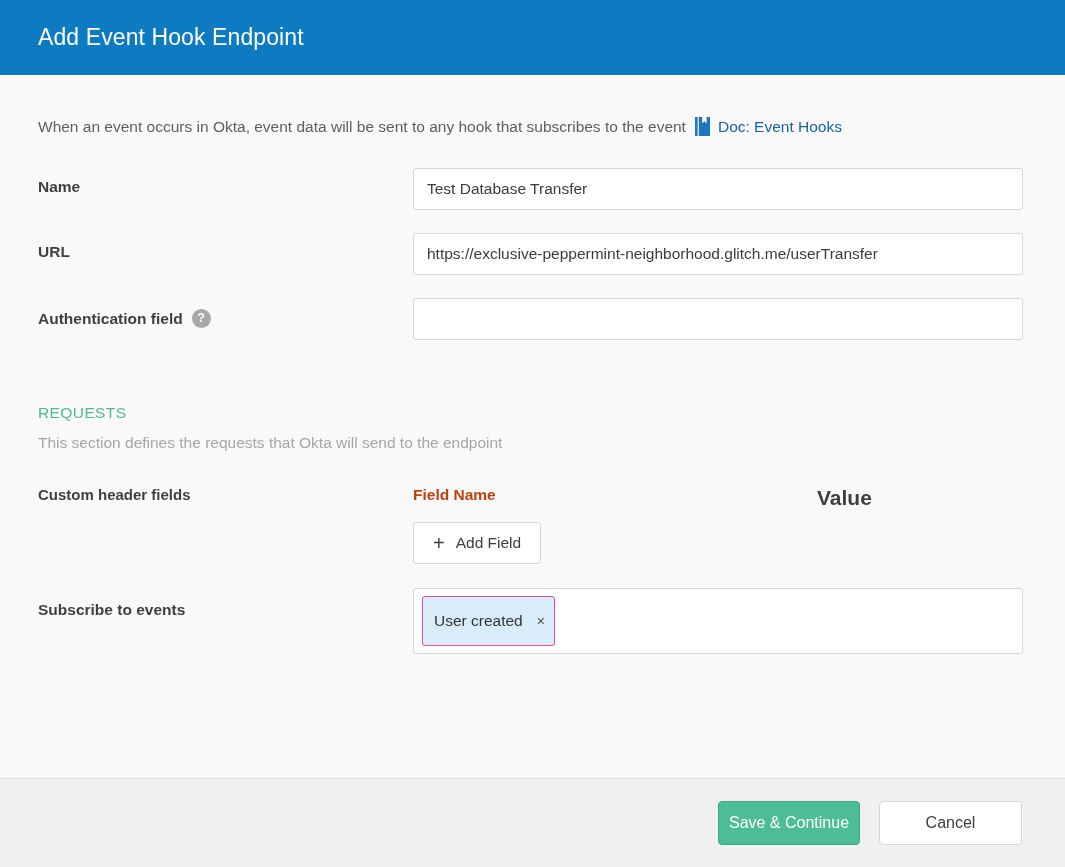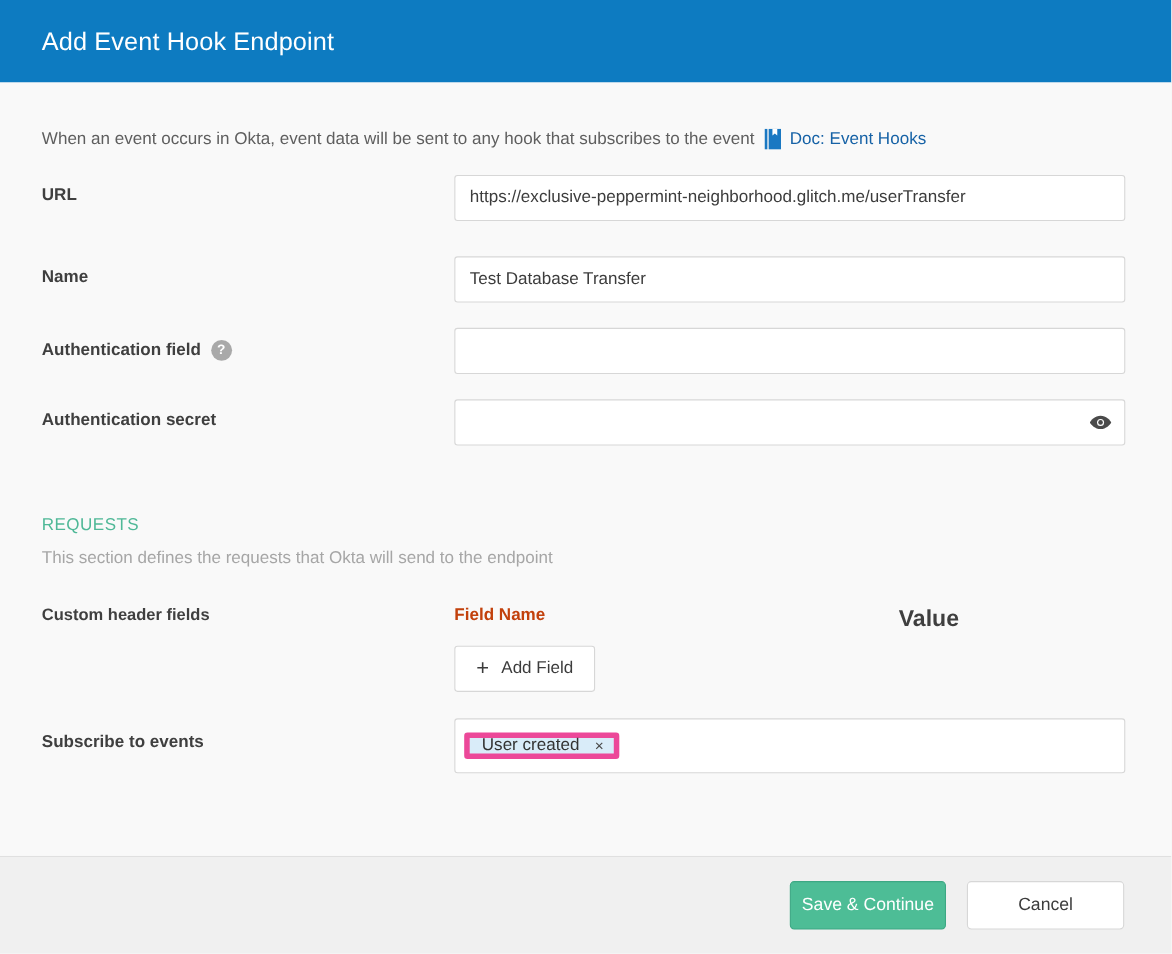--- a/index.html
+++ b/index.html
@@ -236,23 +236,23 @@
     padding: 7px 8px;
     display: flex;
     flex-wrap: wrap;
     align-items: center;
     cursor: text;
   }
   .token {
     display: inline-flex;
     align-items: center;
     background: #d9ecf9;
-    border: 5px solid #ec4899;
+    border: 1px solid #ec4899;
     border-radius: 3px;
-    height: 24px;
+    height: 50px;
     padding: 0 9px 0 11px;
     font-size: 15.5px;
     color: #333333;
   }
   .token-remove {
     margin-left: 14px;
     font-size: 14px;
     color: #4a4a4a;
     cursor: pointer;
     line-height: 1;
@@ -311,59 +311,44 @@
           <svg width="15" height="19" viewBox="0 0 15 19" xmlns="http://www.w3.org/2000/svg">
             <rect x="0" y="0" width="2.6" height="19" fill="#1a78c2"></rect>
             <rect x="3.8" y="0" width="11.2" height="19" fill="#1a78c2"></rect>
             <polygon points="7.2,0 11.6,0 11.6,6.2 9.4,4.3 7.2,6.2" fill="#ffffff"></polygon>
           </svg>
         </span>
         <span>Doc: Event Hooks</span>
       </a>
     </div>
 
+    <div class="form-row first">
+      <div class="field-label">Name</div>
+      <div class="field-control">
+        <input class="text-input" type="text" value="Test Database Transfer" style="">
+      </div>
+    </div>
+
     <div class="form-row">
       <div class="field-label">URL</div>
       <div class="field-control">
         <input class="text-input" type="text" value="https://exclusive-peppermint-neighborhood.glitch.me/userTransfer" style="">
       </div>
     </div>
 
-    <div class="form-row first">
-      <div class="field-label">Name</div>
-      <div class="field-control">
-        <input class="text-input" type="text" value="Test Database Transfer" style="">
-      </div>
-    </div>
-
     <div class="form-row">
       <div class="field-label">
         <span>Authentication field</span>
         <span class="help-icon">?</span>
       </div>
       <div class="field-control">
         <input class="text-input" type="text" value="" style="">
       </div>
     </div>
 
-    <div class="form-row">
-      <div class="field-label">Authentication secret</div>
-      <div class="field-control">
-        <div class="secret-wrap">
-          <input class="text-input" type="text" value="" style="">
-          <button class="eye-btn" aria-label="show secret">
-            <svg width="21" height="14" viewBox="0 0 21 14" xmlns="http://www.w3.org/2000/svg">
-              <path d="M10.5 1C5.5 1 1.8 5.0 0.8 7c1 2 4.7 6 9.7 6s8.7-4 9.7-6c-1-2-4.7-6-9.7-6z" fill="#4a4a4a"></path>
-              <circle cx="10.5" cy="7" r="3.2" fill="#ffffff"></circle>
-              <circle cx="10.5" cy="7" r="2.1" fill="#4a4a4a"></circle>
-            </svg>
-          </button>
-        </div>
-      </div>
-    </div>
 
     <div class="section-head">REQUESTS</div>
     <div class="section-sub">This section defines the requests that Okta will send to the endpoint</div>
 
     <div class="headers-row">
       <div class="headers-label">Custom header fields</div>
       <div class="col-field-name">Field Name</div>
       <div class="col-value">Value</div>
     </div>
 

